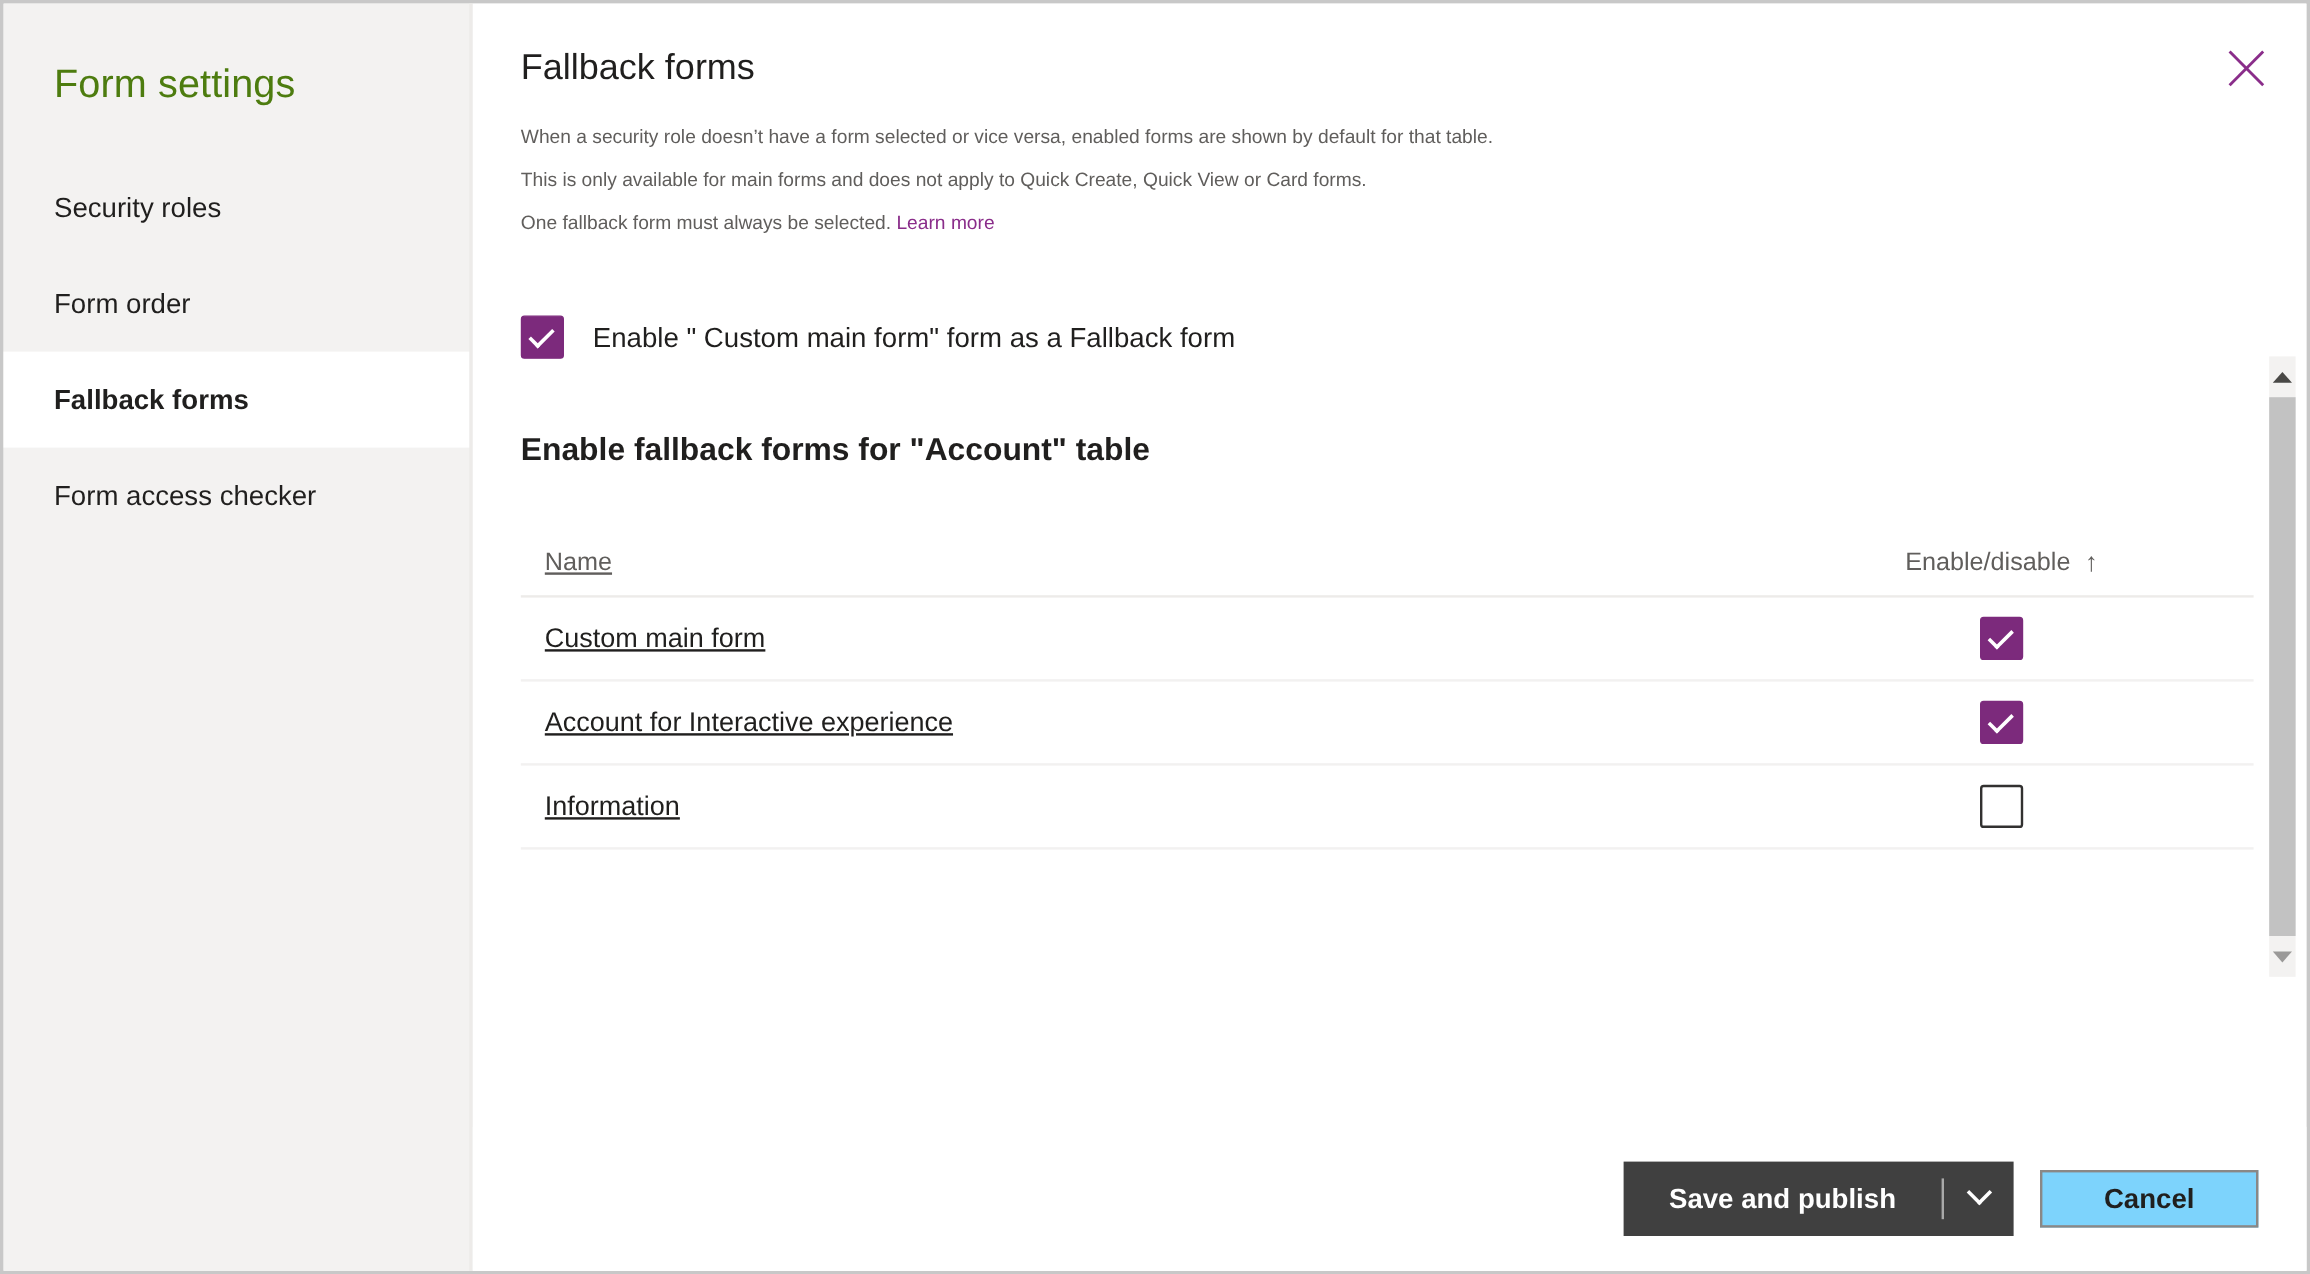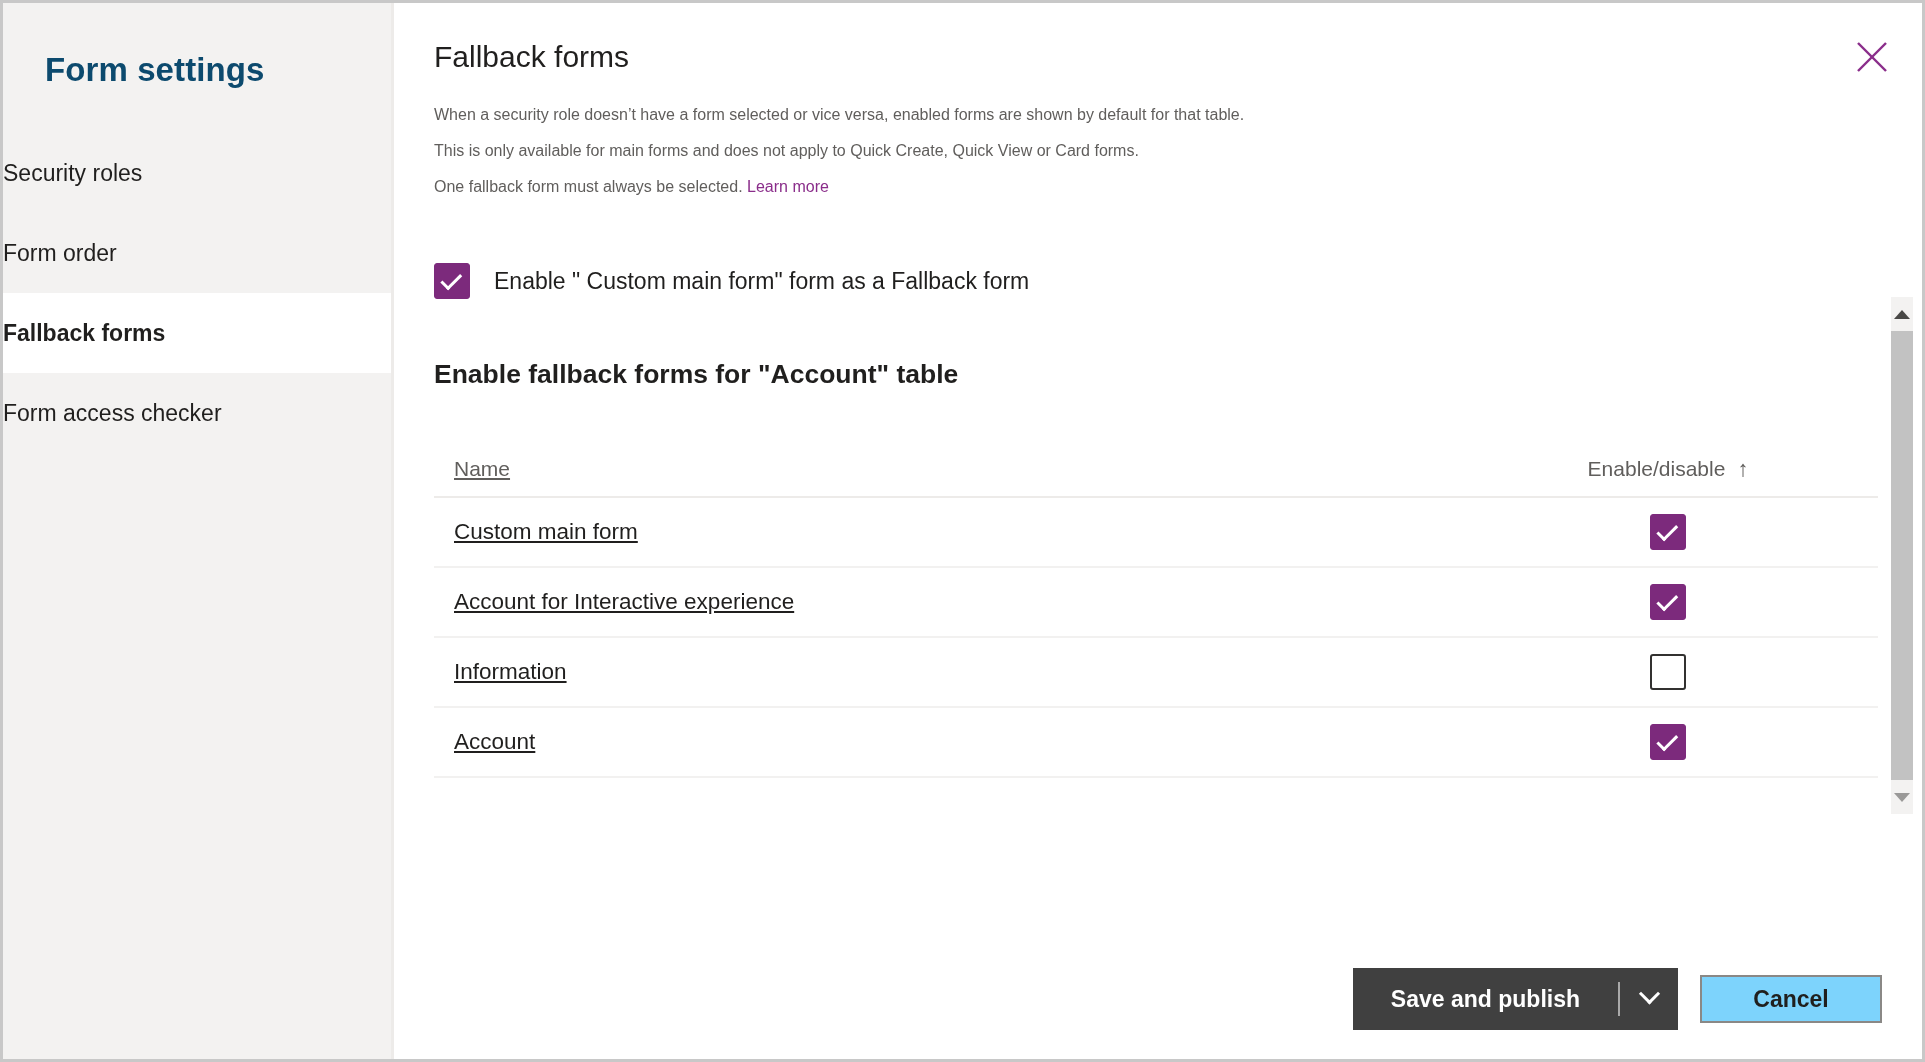--- a/index.html
+++ b/index.html
@@ -25,32 +25,33 @@
   .sidebar {
     width: 391px;
     flex: 0 0 391px;
     background: #f3f2f1;
     border-right: 3px solid #edebe9;
     position: relative;
   }
 
   .sidebar-title {
     font-size: 33px;
-    font-weight: 700;
-    color: #0c4a6e;
+    font-weight: 400;
+    color: #4d7c0f;
     padding: 48px 0 0 42px;
     letter-spacing: 0.1px;
   }
 
   .sidebar-nav { margin-top: 44px; }
 
   .sidebar-item {
     height: 80px;
     display: flex;
     align-items: center;
+    padding-left: 42px;
     font-size: 23px;
     color: #201f1e;
     cursor: pointer;
   }
 
   .sidebar-item.selected {
     background: #ffffff;
     font-weight: 700;
   }
 
@@ -399,28 +400,20 @@
 
         <div class="tbl-row">
           <div class="col-name">Information</div>
           <div class="col-enable">
             <span class="checkbox unchecked">
               
             </span>
           </div>
         </div>
 
-        <div class="tbl-row">
-          <div class="col-name">Account</div>
-          <div class="col-enable">
-            <span class="checkbox checked">
-              <span class="tick"></span>
-            </span>
-          </div>
-        </div>
 
       </div>
 
       <div class="scrollbar">
         <div class="sb-btn">
           <span class="arrow-up"></span>
         </div>
         <div class="sb-track">
           <div class="sb-thumb"></div>
         </div>

